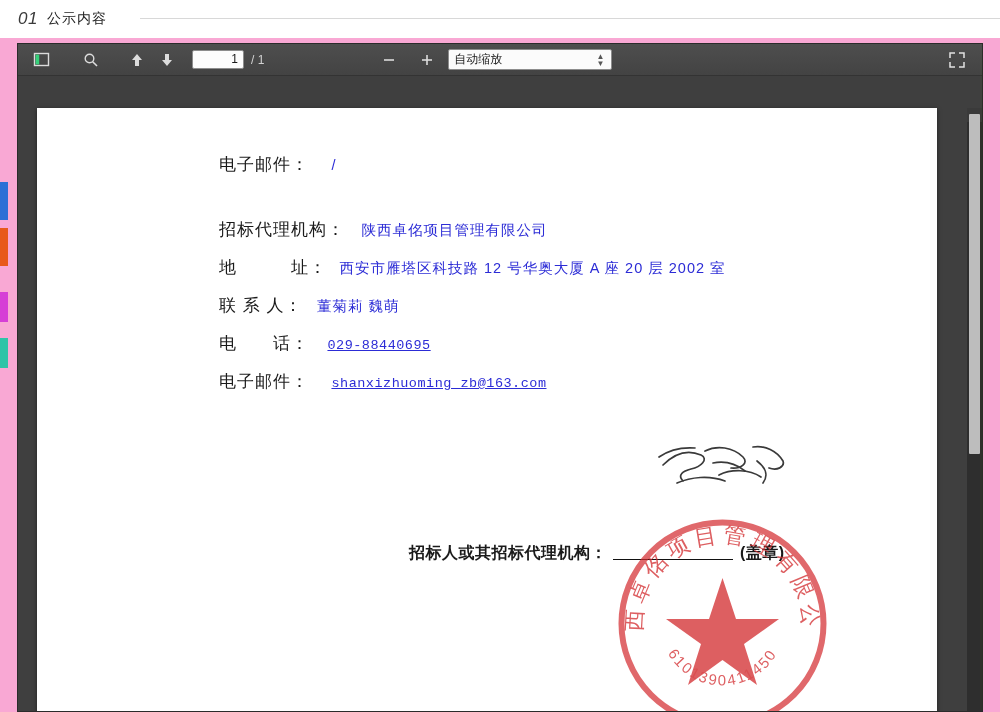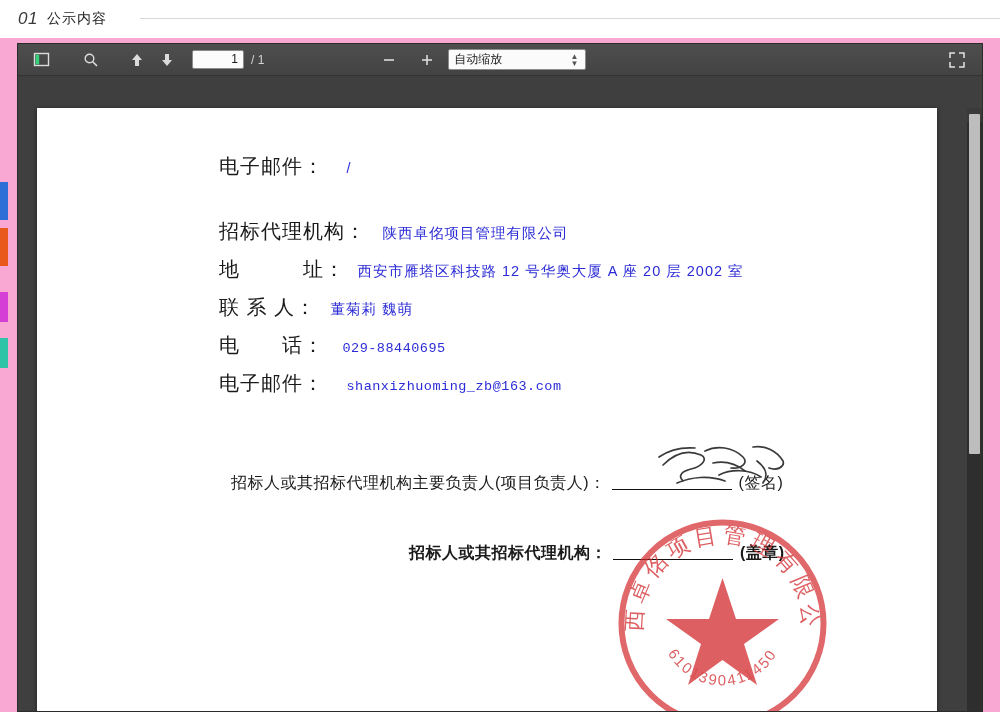--- a/index.html
+++ b/index.html
@@ -101,21 +101,21 @@
     box-sizing: border-box;
     line-height: 17px;
   }
   .pagecount {
     color: #d2d2d2;
     font-size: 12px;
     margin-left: 7px;
   }
   .zoomsel {
     height: 21px;
-    width: 138px;
+    width: 164px;
     background: #fbfbfb;
     border: 1px solid #8c8c8c;
     border-radius: 2px;
     font-size: 12px;
     color: #1a1a1a;
     padding-left: 5px;
     box-sizing: border-box;
     margin-left: 6px;
     position: relative;
     line-height: 19px;
@@ -154,34 +154,35 @@
     box-shadow: 0 1px 4px rgba(0,0,0,0.5);
     overflow: hidden;
   }
   .docline {
     position: absolute;
     white-space: nowrap;
     font-family: "Liberation Sans", sans-serif;
   }
   .lbl {
     color: #1a1a1a;
-    font-size: 20px;
+    font-size: 17px;
     letter-spacing: 1px;
     text-align: right;
   }
   .val-blue {
     color: #2c2cd6;
     font-size: 14.5px;
     letter-spacing: 1px;
   }
   .val-mono {
     color: #2c2cd6;
     font-family: "Liberation Mono", monospace;
     font-size: 13.5px;
     letter-spacing: 0.5px;
+    text-decoration: underline;
   }
   .sign-line {
     color: #1a1a1a;
     font-size: 16px;
     letter-spacing: 0.5px;
   }
   .blank {
     display: inline-block;
     border-bottom: 1px solid #111;
     width: 120px;
@@ -342,25 +343,20 @@
         <div class="docline" style="left:182px; top:224px;">
           <span class="lbl">电　　话：</span>
           <span class="val-mono" style="margin-left:14px;">029-88440695</span>
         </div>
 
         <div class="docline" style="left:182px; top:262px;">
           <span class="lbl">电子邮件：</span>
           <span class="val-mono" style="margin-left:18px;">shanxizhuoming_zb@163.com</span>
         </div>
 
-        <div class="docline" style="left:194px; top:365px;">
-          <span class="sign-line">招标人或其招标代理机构主要负责人(项目负责人)：</span>
-          <span class="blank"></span>
-          <span class="sign-line">(签名)</span>
-        </div>
 
         <div class="docline" style="left:372px; top:435px;font-weight:bold;">
           <span class="sign-line">招标人或其招标代理机构：</span>
           <span class="blank"></span>
           <span class="sign-line">(盖章)</span>
         </div>
 
         <svg class="sig" viewBox="0 0 130 48">
           <g fill="none" stroke="#3a3a3a" stroke-width="1.7" stroke-linecap="round">
             <path d="M6 24 C18 12, 30 8, 44 14 C52 18, 44 26, 34 28 C26 30, 20 34, 26 40"></path>

